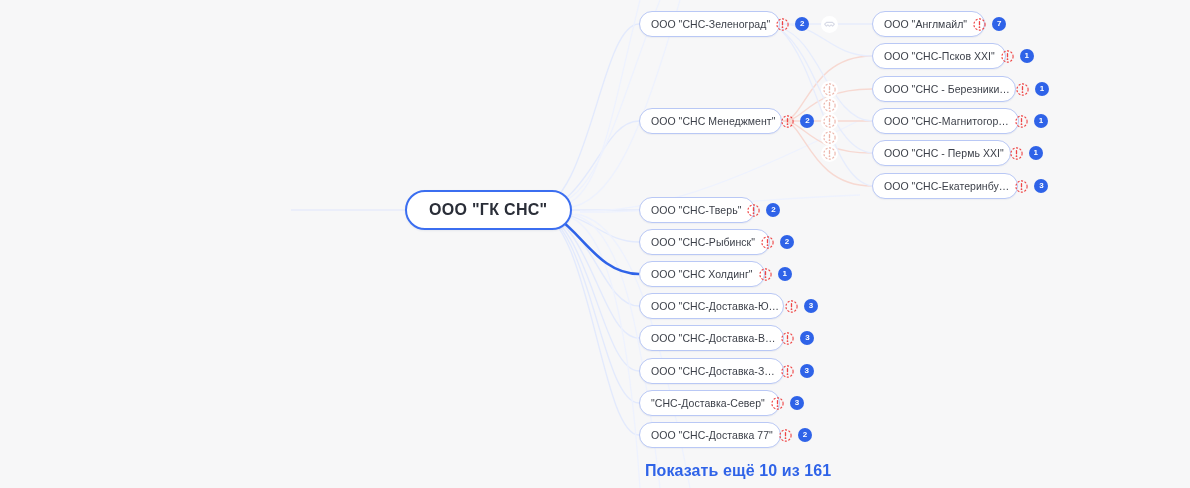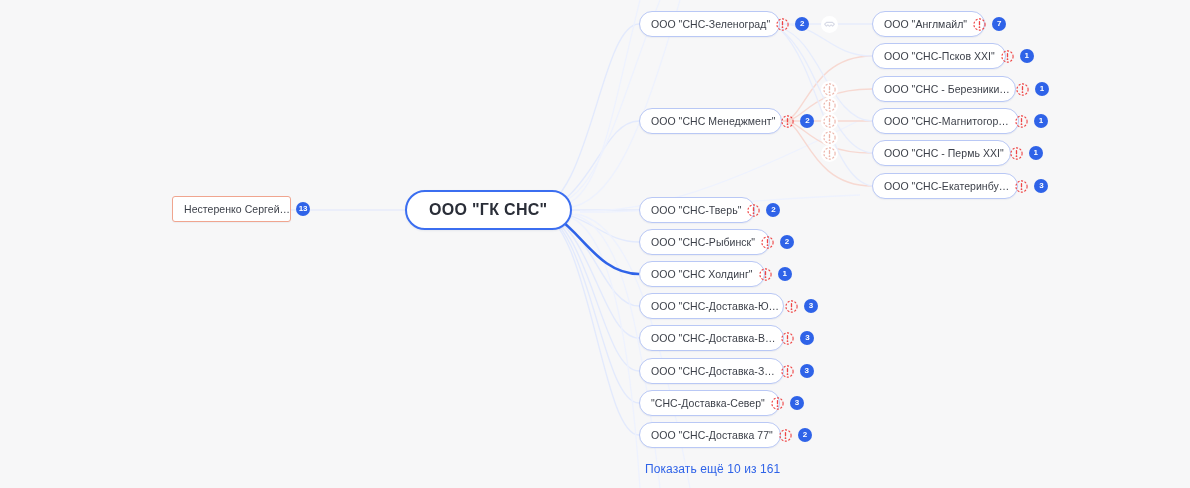--- a/index.html
+++ b/index.html
@@ -84,23 +84,23 @@
     border-radius: 999px;
     background: #2f63e8;
     color: #ffffff;
     font-size: 8px;
     font-weight: bold;
     line-height: 1;
     letter-spacing: 0;
   }
   .show-more {
     position: absolute;
-    font-size: 12px;
+    font-size: 16px;
     color: #2f63e8;
-    font-weight: normal;
+    font-weight: bold;
     letter-spacing: 0.1px;
     cursor: pointer;
     white-space: nowrap;
   }
   .edge-marker {
     position: absolute;
     width: 17px;
     height: 17px;
     border-radius: 50%;
     background: #ffffff;
@@ -158,24 +158,20 @@
 
     <g stroke="#e7edfd" stroke-width="1.3" fill="none">
       <path d="M781,24 C820,24 830,24 872,24"></path>
       <path d="M781,24 C820,24 830,56 872,56"></path>
       <path d="M781,28 C820,40 830,120 872,121"></path>
       <path d="M781,30 C820,60 830,150 872,153"></path>
       <path d="M781,30 C820,70 830,180 872,186"></path>
     </g>
   </svg>
 
-  <div class="node person" style="left:172px; top:196px; width:119px;">
-    <span class="label">Нестеренко Сергей…</span>
-    <span class="badge">13</span>
-  </div>
 
   <div class="node root" style="left:405px; top:190px;">
     <span class="label">ООО "ГК СНС"</span>
   </div>
 
   <div id="middle-col">
       <div class="node" style="left: 639px; top: 11px; width: 141px;">
         <span class="label">ООО "СНС-Зеленоград"</span>
         <span class="warn-icon" style="margin-left: auto;">
           <svg width="13" height="13" viewBox="0 0 13 13">

